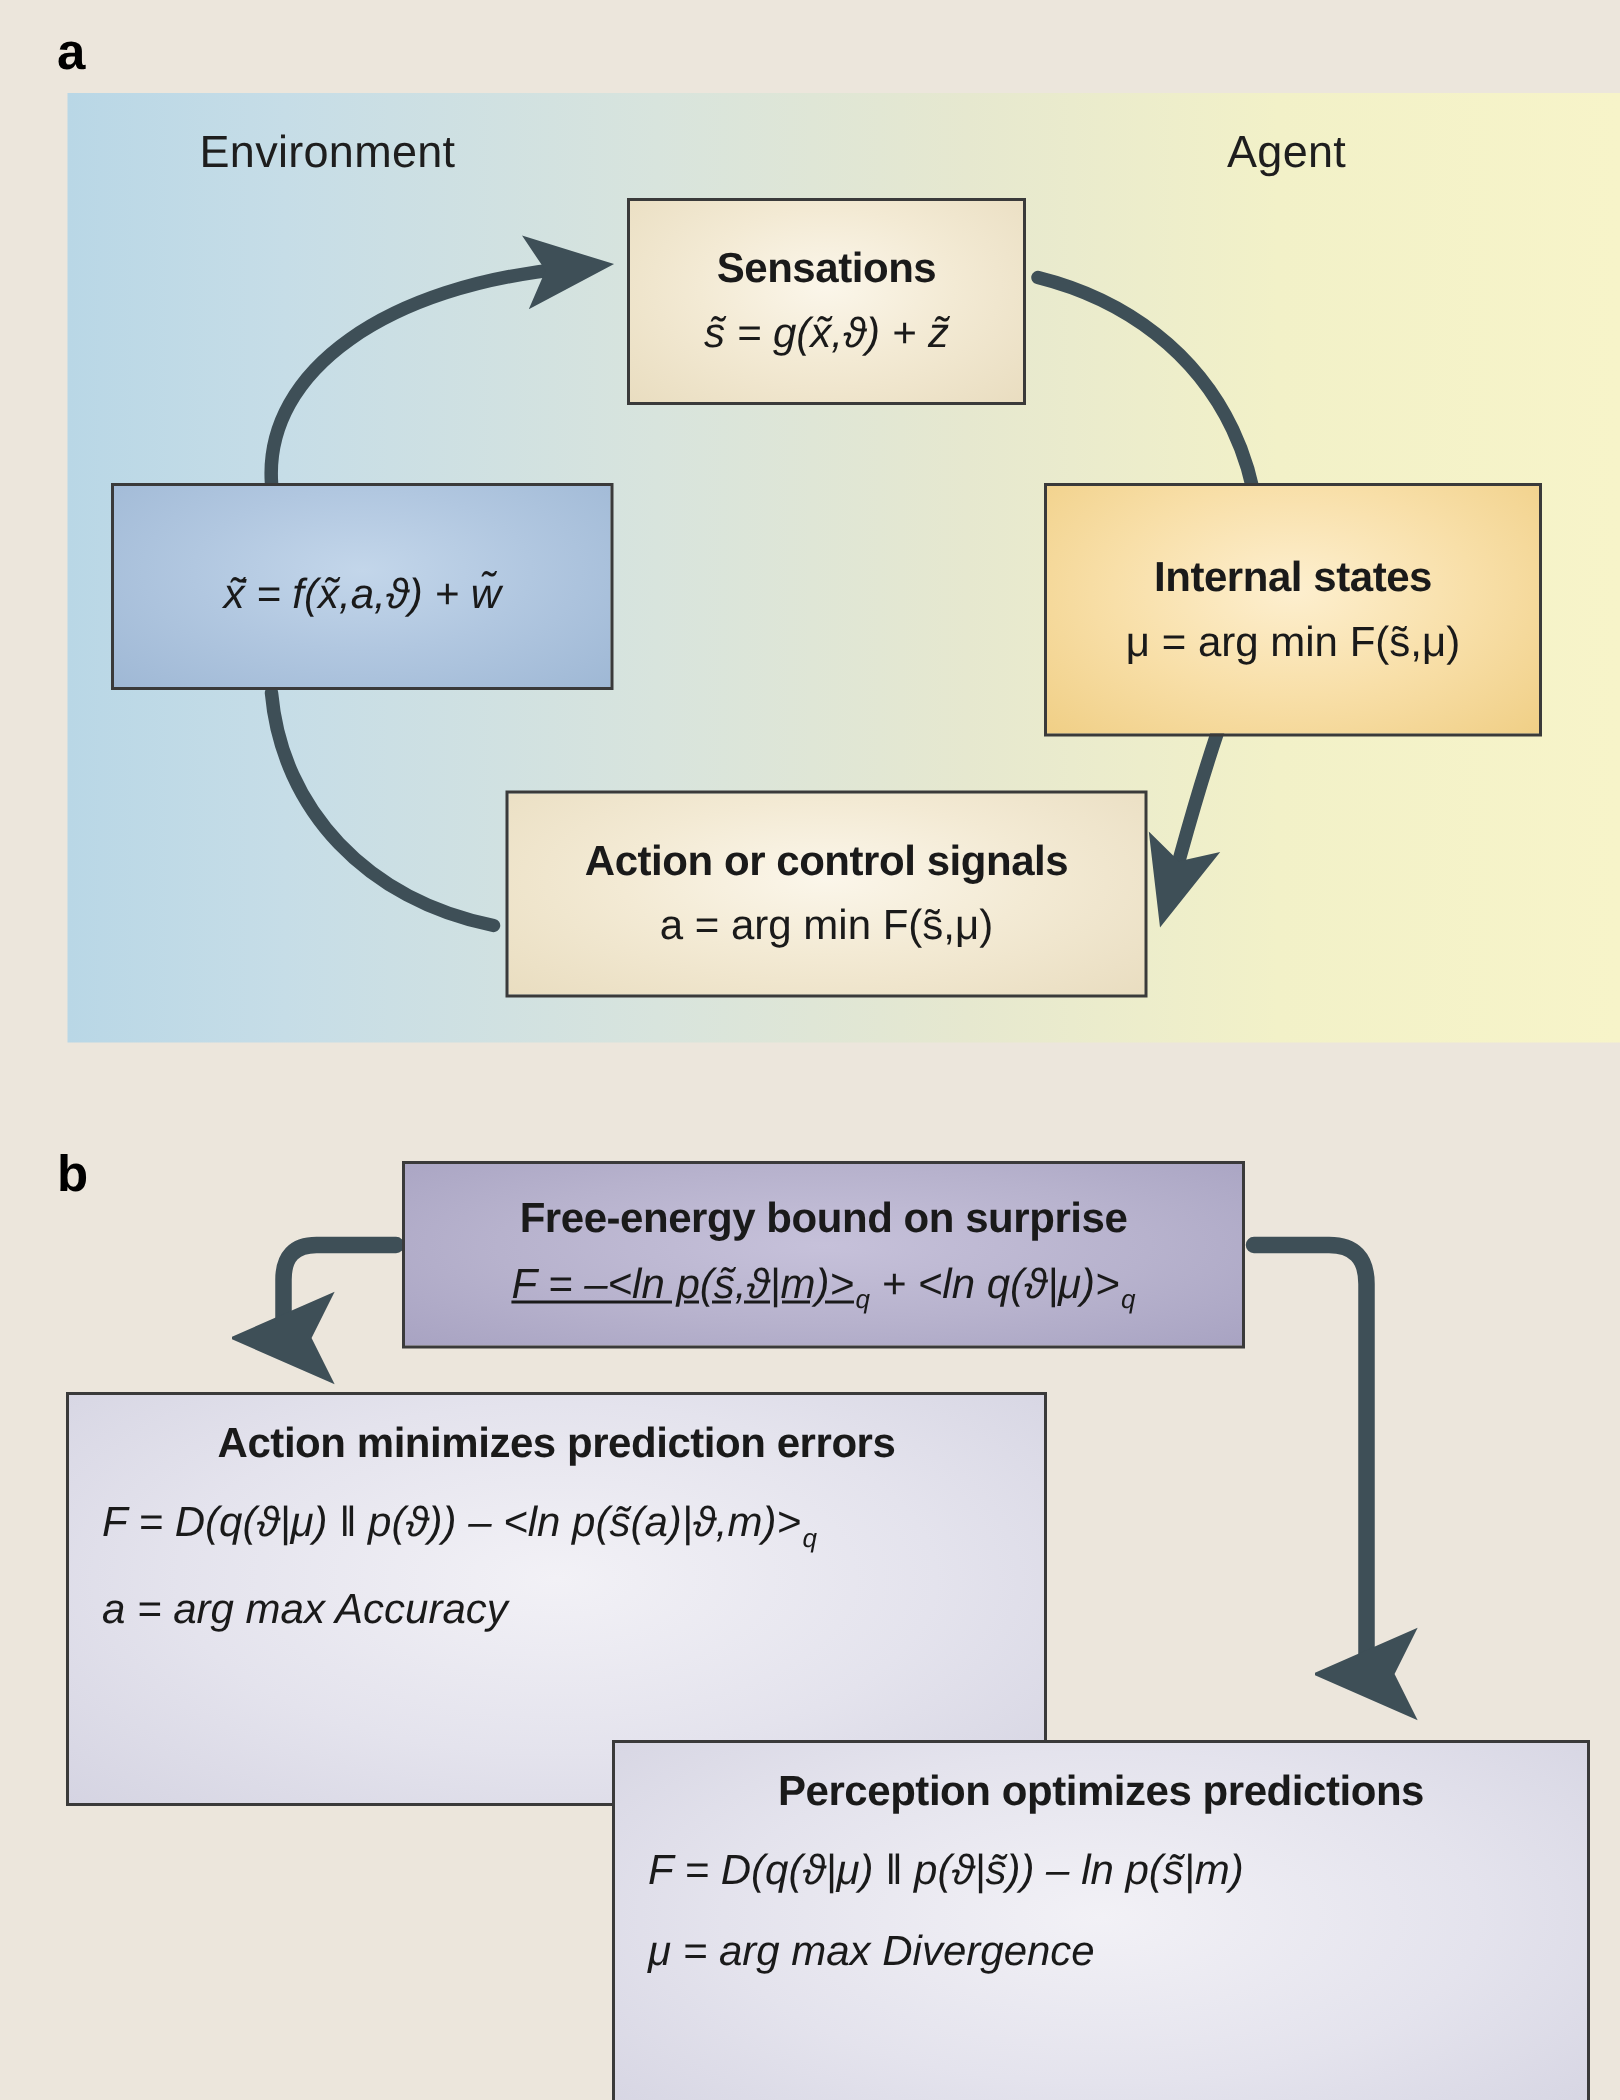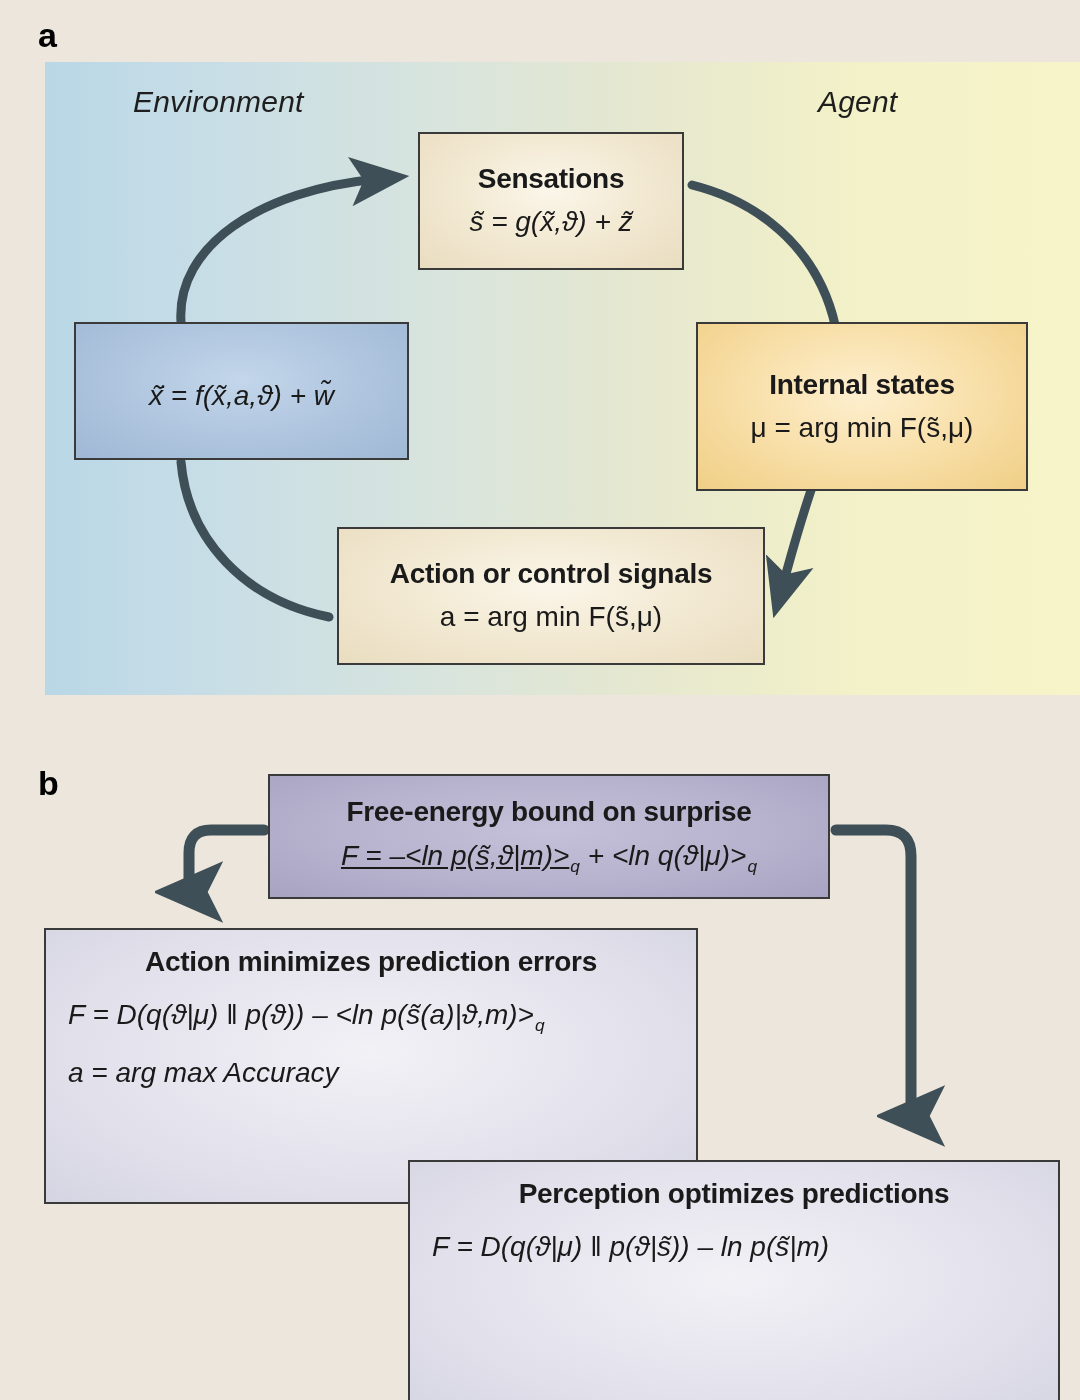--- a/index.html
+++ b/index.html
@@ -34,22 +34,22 @@
         #e6e8cf 58%, #f2f1c8 78%, #f7f4c9 100%);
   }
 
   .region-label {
     position: absolute;
     font-size: 30px;
     color: #1e1e1e;
     letter-spacing: .2px;
     white-space: nowrap;
   }
-  #label-environment { left: 133px; top: 85px; font-style: italic; }
-  #label-agent       { left: 818px; top: 85px; font-style: italic; }
+  #label-environment { left: 133px; top: 85px; }
+  #label-agent       { left: 818px; top: 85px; }
 
   
   .box {
     position: absolute;
     border: 2px solid #3a3a3a;
     box-sizing: border-box;
     display: flex;
     flex-direction: column;
     align-items: center;
     justify-content: center;
@@ -195,13 +195,14 @@
   <div class="title">Action minimizes prediction errors</div>
   <div class="eq">
     <span style="font-style:italic;">F = D(q(ϑ|μ) ‖ p(ϑ)) – &lt;ln p(s̃(a)|ϑ,m)&gt;</span><sub class="q">q</sub>
   </div>
   <div class="eq" style="font-style:italic;">a = arg max Accuracy</div>
 </div>
 
 <div id="box-perception" class="box fill-lavender box-left-align">
   <div class="title">Perception optimizes predictions</div>
   <div class="eq" style="font-style:italic;">F = D(q(ϑ|μ) ‖ p(ϑ|s̃)) – ln p(s̃|m)</div>
+  <div class="eq" style="font-style:italic;">μ = arg max Divergence</div>
 </div>
 
 </body></html>

